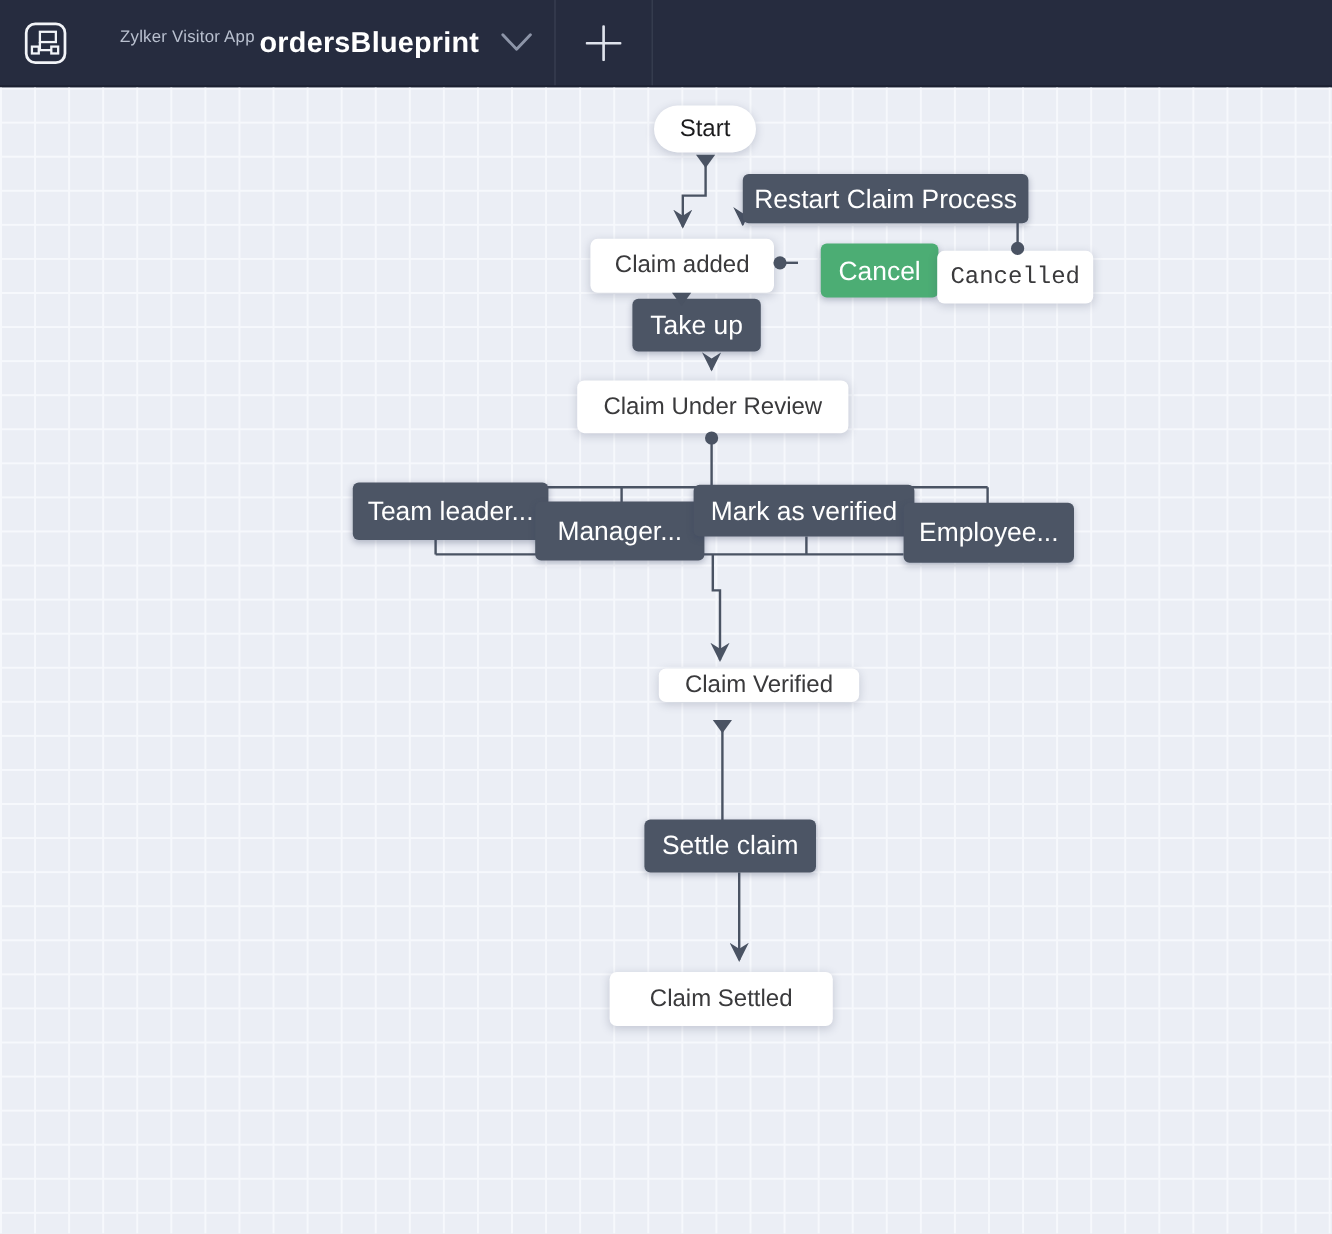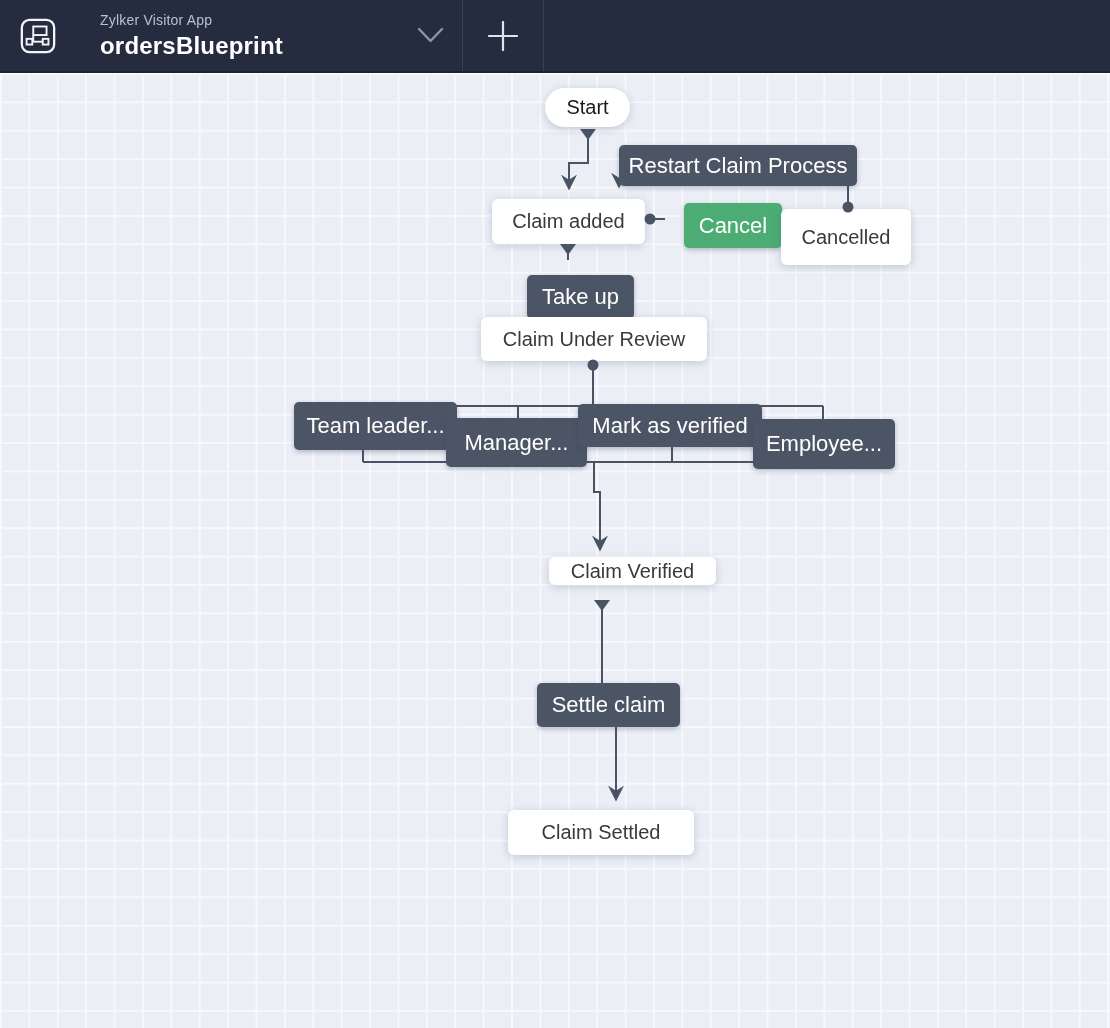--- a/index.html
+++ b/index.html
@@ -15,21 +15,21 @@
     border-bottom:2px solid #1d2232;
     display:flex;align-items:stretch;
   }
   .app-icon-btn{
     width:76px;display:flex;align-items:center;justify-content:center;
     background:transparent;border:none;cursor:pointer;
   }
   .switcher{
     display:flex;align-items:center;cursor:pointer;width:386px;
   }
-  .titles{display:flex;flex-direction:column;justify-content:center;gap:4px;margin-left:24px;}
+  .titles{display:flex;flex-direction:row;justify-content:center;gap:4px;margin-left:24px;}
   .app-name{font-size:14px;color:#b9c0cf;letter-spacing:.2px;}
   .bp-name{font-size:24px;color:#ffffff;font-weight:bold;letter-spacing:.2px;}
   .chev{margin-left:auto;margin-right:18px;}
   .vdiv{width:1px;background:#3a4153;}
   .add-btn{
     width:80px;display:flex;align-items:center;justify-content:center;
     background:transparent;border:none;cursor:pointer;
   }
 
   
@@ -61,22 +61,22 @@
     background:#4c5565;color:#ffffff;font-size:22px;border-radius:5px;
     box-shadow:0 2px 5px rgba(55,65,95,.32);cursor:pointer;text-align:right;
   }
   .success{background:#4cad74;margin-left:20px;}
 
   
   #n-start            {left:545px;top:15px; width:85px; height:39px;}
   #n-restart          {left:619px;top:72px; width:238px;height:41px;}
   #n-claim-added      {left:492px;top:126px;width:153px;height:45px;}
   #n-cancel           {left:664px;top:130px;width:98px; height:45px;}
-  #n-cancelled        {left:781px;top:136px;width:130px;height:56px;}
-  #n-take-up          {left:527px;top:202px;width:107px;height:44px;}
+  #n-cancelled        {left:781px;top:136px;width:130px;height:44px;font-family:Liberation Mono, monospace;}
+  #n-take-up          {left:527px;top:176px;width:107px;height:44px;}
   #n-claim-under-review{left:481px;top:244px;width:226px;height:44px;}
   #n-team-leader      {left:282px;top:329px;width:163px;height:48px;margin-left:12px;}
   #n-manager          {left:446px;top:345px;width:141px;height:49px;}
   #n-mark-as-verified {left:578px;top:331px;width:184px;height:43px;}
   #n-employee         {left:753px;top:346px;width:142px;height:50px;}
   #n-claim-verified   {left:517px;top:484px;width:167px;height:28px;margin-left:32px;}
   #n-settle-claim     {left:537px;top:610px;width:143px;height:44px;}
   #n-claim-settled    {left:508px;top:737px;width:186px;height:45px;}
 </style>
 </head>

